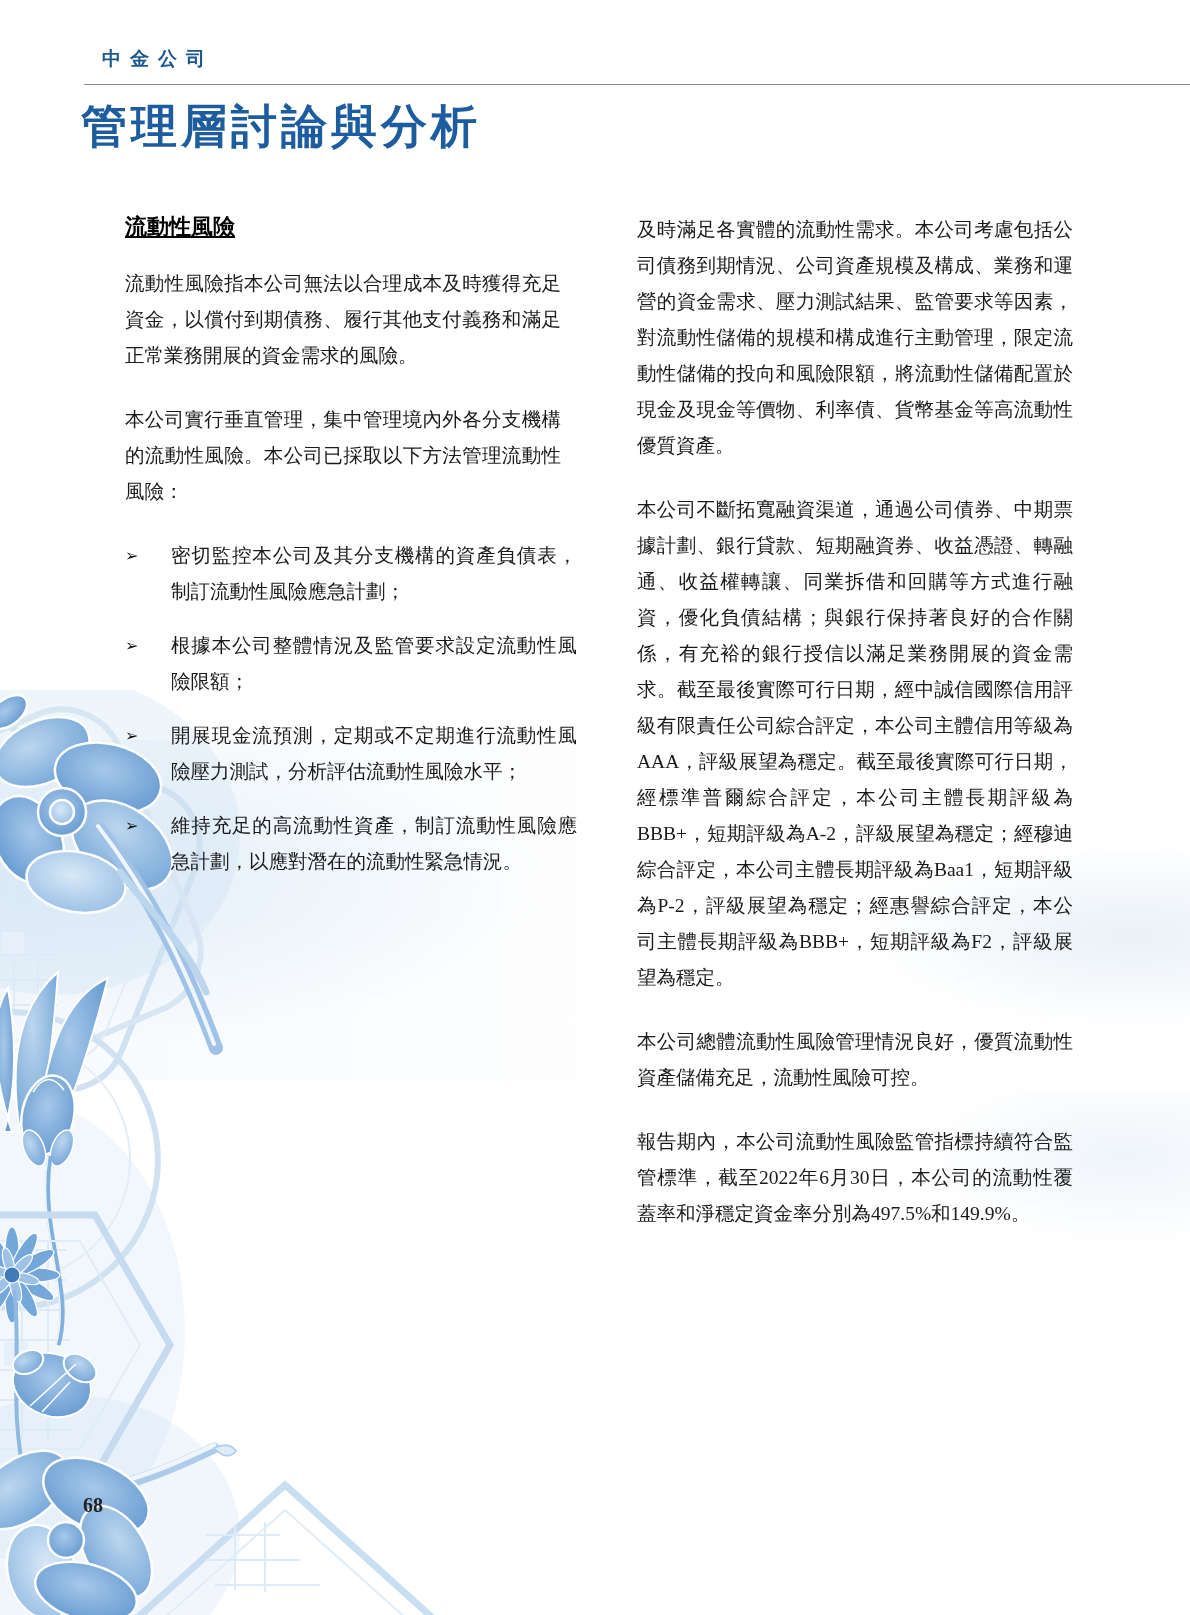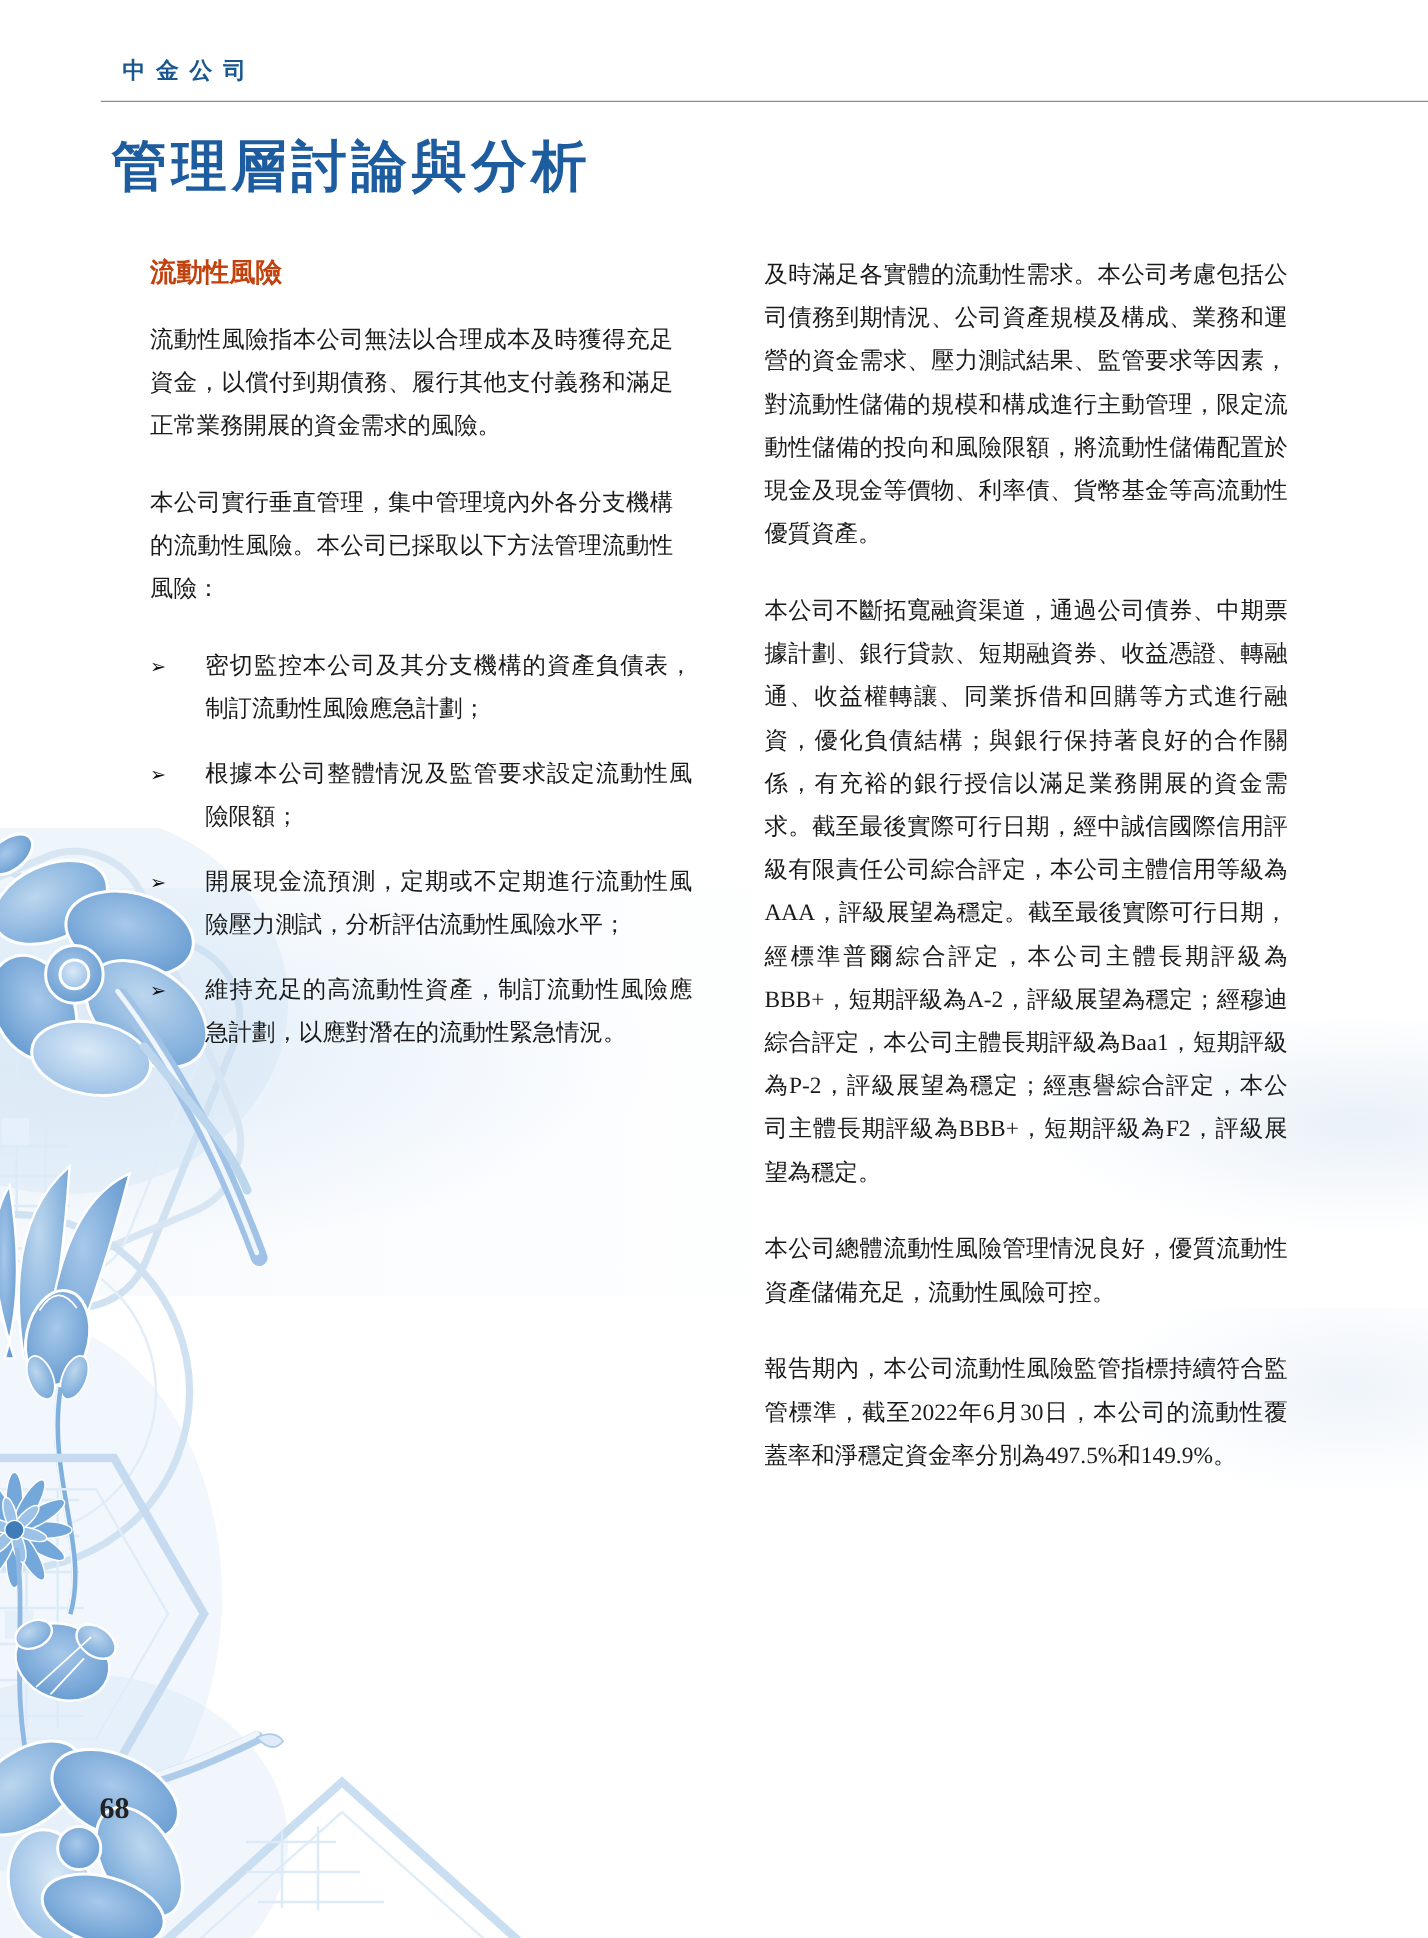--- a/index.html
+++ b/index.html
@@ -17,50 +17,50 @@
     position:absolute;left:84px;top:46px;
     font-size:19px;font-weight:bold;color:#1b578f;
     letter-spacing:9px;
     margin-left:18px;
   }
   .rule{
     position:absolute;left:84px;top:84px;right:0;
     border-top:1.6px solid #8a8a8a;
   }
   .doc-title{
-    position:absolute;left:81px;top:96px;margin:12px;
+    position:absolute;left:81px;top:96px;margin:0;
     font-size:46px;font-weight:bold;color:#1d5c9e;
     letter-spacing:4px;
   }
   
   .col{
     position:absolute;top:212px;width:452px;
     font-size:19.5px;line-height:36px;
     text-align:justify;text-justify:inter-ideograph;
   }
   .col-left{left:125px;}
   .col-right{left:637px;}
   .col h2{
     font-size:22px;line-height:30px;font-weight:bold;
-    margin:0 0 24px 0;color:#c2410c;
+    margin:0 0 24px 0;color:#000000;text-decoration:underline;
   }
   .col p{margin:0 16px 28px 0;}
   .col p:last-child{margin-bottom:0;}
   ul.bullets{list-style:none;margin:0 0 8px 0;padding:0;}
   ul.bullets li{display:flex;margin:0 0 18px 0;}
   .bullet-marker{
     flex:none;width:46px;
     font-family:"DejaVu Sans","Liberation Sans",sans-serif;
     font-size:16px;line-height:36px;color:#111;
   }
   .bullet-text{flex:1;}
   
   .page-number{
     position:absolute;left:83px;top:1494px;
-    font-size:25px;font-weight:bold;color:#222;
+    font-size:20px;font-weight:bold;color:#222;
     font-family:"Liberation Serif","DejaVu Serif",serif;
   }
   
   .wash{position:absolute;pointer-events:none;}
   .wash-1{
     left:0;top:740px;width:100%;height:340px;
     background:radial-gradient(55% 65% at 6% 42%, rgba(206,226,244,0.55), rgba(206,226,244,0) 72%),
                linear-gradient(90deg, rgba(222,234,246,0.25), rgba(222,234,246,0) 60%);
   }
   .wash-2{

